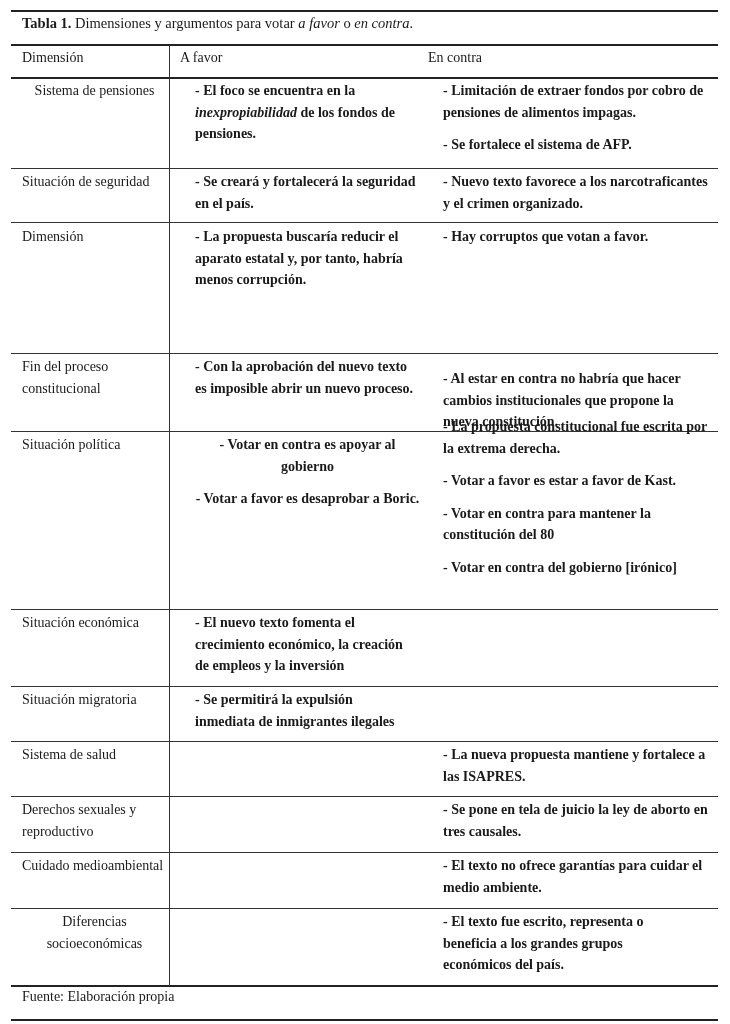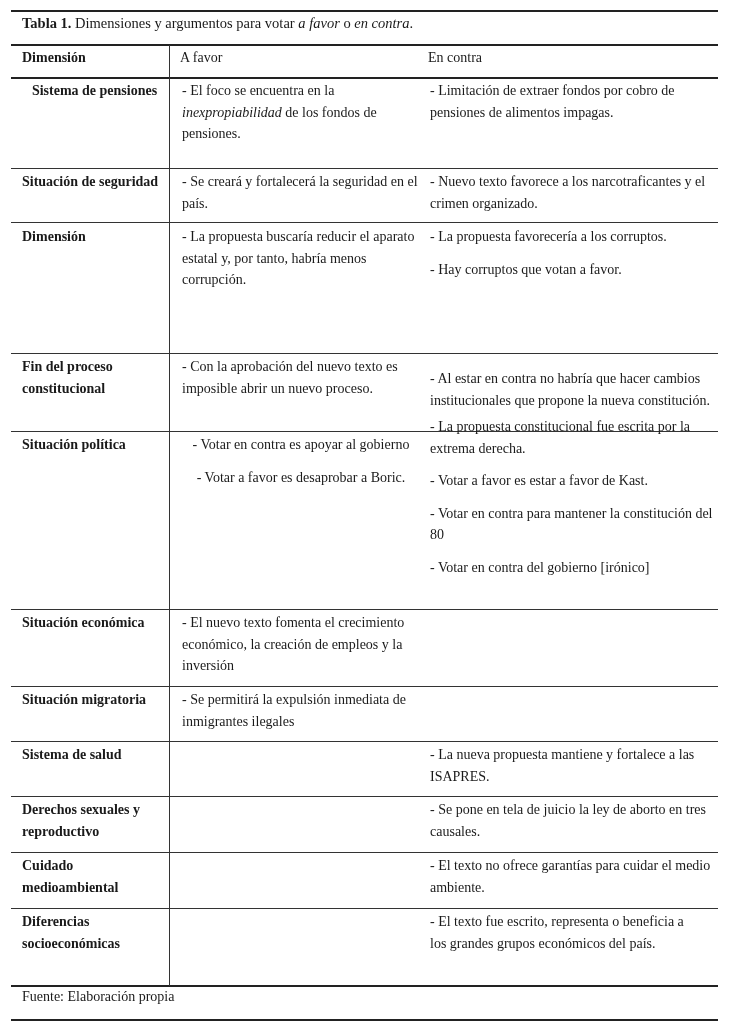--- a/index.html
+++ b/index.html
@@ -4,24 +4,24 @@
 <style>
   html, body { margin: 0; padding: 0; background: #ffffff; }
   body { width: 730px; height: 1024px; position: relative; overflow: hidden;
          font-family: "Liberation Serif", "DejaVu Serif", serif; color: #1a1a1a; font-size: 14px; }
   .hline { position: absolute; left: 11px; width: 707px; height: 1px; background: #333; }
   .hline.thick { height: 2px; background: #222; }
   .vline { position: absolute; left: 169px; width: 1px; background: #333; }
   .caption { position: absolute; left: 22px; top: 14px; font-size: 14.5px; line-height: 18px; white-space: nowrap; }
   .caption b { font-weight: bold; }
   .cell { position: absolute; font-size: 14px; line-height: 21.5px; }
-  .c0 { left: 22px; width: 145px; font-weight: bold; }
+  .c0 { left: 22px; width: 145px; }
   .c1 { left: 180px; width: 240px; }
   .c2 { left: 428px; width: 285px; }
-  .item { margin: 0 0 11px 2px; }
+  .item { margin: 0 0 11px 15px; font-weight: bold; }
   .item:last-child { margin-bottom: 0; }
   .source { position: absolute; left: 22px; top: 988px; font-size: 14px; line-height: 18px; }
 </style>
 </head>
 <body>
 
 <div>
 
   <div class="hline thick" style="top:10px;"></div>
   <div class="hline thick" style="top:44px;"></div>
@@ -48,40 +48,40 @@
   <div class="cell c1" style="top:47px;">A favor</div>
   <div class="cell c2" style="top:47px;">En contra</div>
 
   <div>
     <div class="cell c0" style="top:80px;text-align:center;">Sistema de pensiones</div>
     <div class="cell c1" style="top:80px;">
       <div class="item"><span>- El foco se encuentra en la </span><i>inexpropiabilidad</i><span> de los fondos de pensiones.</span></div>
     </div>
     <div class="cell c2" style="top:80px;">
       <div class="item">- Limitación de extraer fondos por cobro de pensiones de alimentos impagas.</div>
+      <div class="item">- Se fortalece el sistema de AFP.</div>
     </div>
   </div>
 
   <div>
     <div class="cell c0" style="top:171px;">Situación de seguridad</div>
     <div class="cell c1" style="top:171px;">
       <div class="item">- Se creará y fortalecerá la seguridad en el país.</div>
     </div>
     <div class="cell c2" style="top:171px;">
       <div class="item">- Nuevo texto favorece a los narcotraficantes y el crimen organizado.</div>
     </div>
   </div>
 
   <div>
     <div class="cell c0" style="top:226px;">Dimensión</div>
     <div class="cell c1" style="top:226px;">
       <div class="item">- La propuesta buscaría reducir el aparato estatal y, por tanto, habría menos corrupción.</div>
     </div>
     <div class="cell c2" style="top:226px;">
-      <div class="item">- La propuesta favorecería a los corruptos.</div>
       <div class="item">- Hay corruptos que votan a favor.</div>
     </div>
   </div>
 
   <div>
     <div class="cell c0" style="top:356px;">Fin del proceso constitucional</div>
     <div class="cell c1" style="top:356px;">
       <div class="item">- Con la aprobación del nuevo texto es imposible abrir un nuevo proceso.</div>
     </div>
     <div class="cell c2" style="top:368px;">
@@ -132,20 +132,20 @@
   </div>
 
   <div>
     <div class="cell c0" style="top:855px;">Cuidado medioambiental</div>
     <div class="cell c2" style="top:855px;">
       <div class="item">- El texto no ofrece garantías para cuidar el medio ambiente.</div>
     </div>
   </div>
 
   <div>
-    <div class="cell c0" style="top:911px;">Diferencias socioeconómicas</div>
+    <div class="cell c0" style="top:911px;text-align:center;">Diferencias socioeconómicas</div>
     <div class="cell c2" style="top:911px; width:260px;">
       <div class="item">- El texto fue escrito, representa o beneficia a los grandes grupos económicos del país.</div>
     </div>
   </div>
 
   <div class="source">Fuente: Elaboración propia</div>
 </div>
 
 </body></html>

